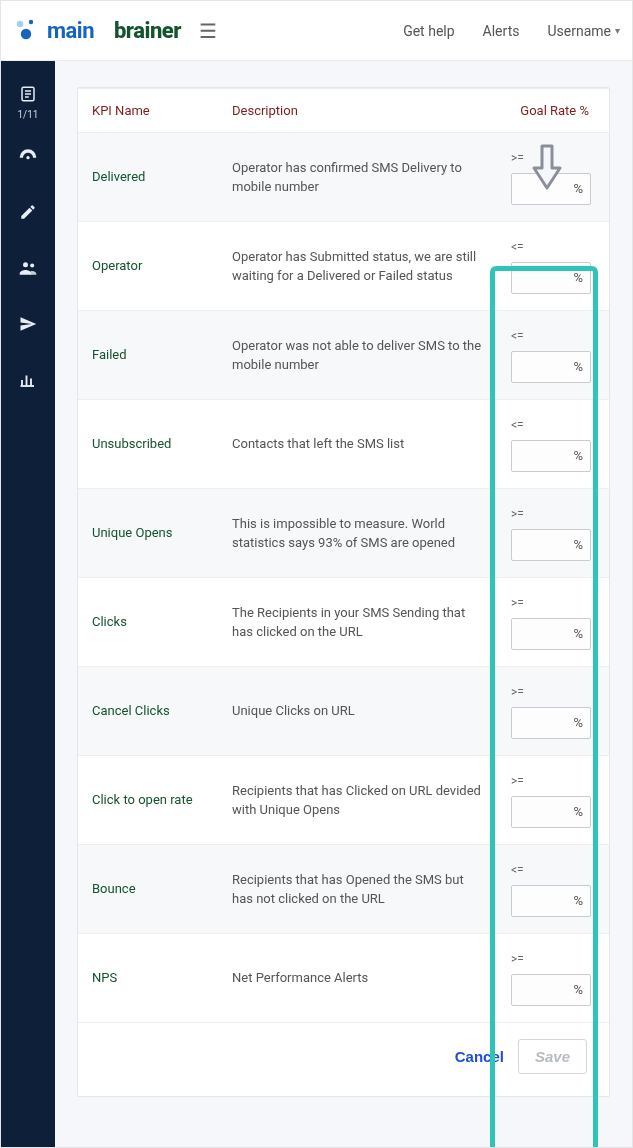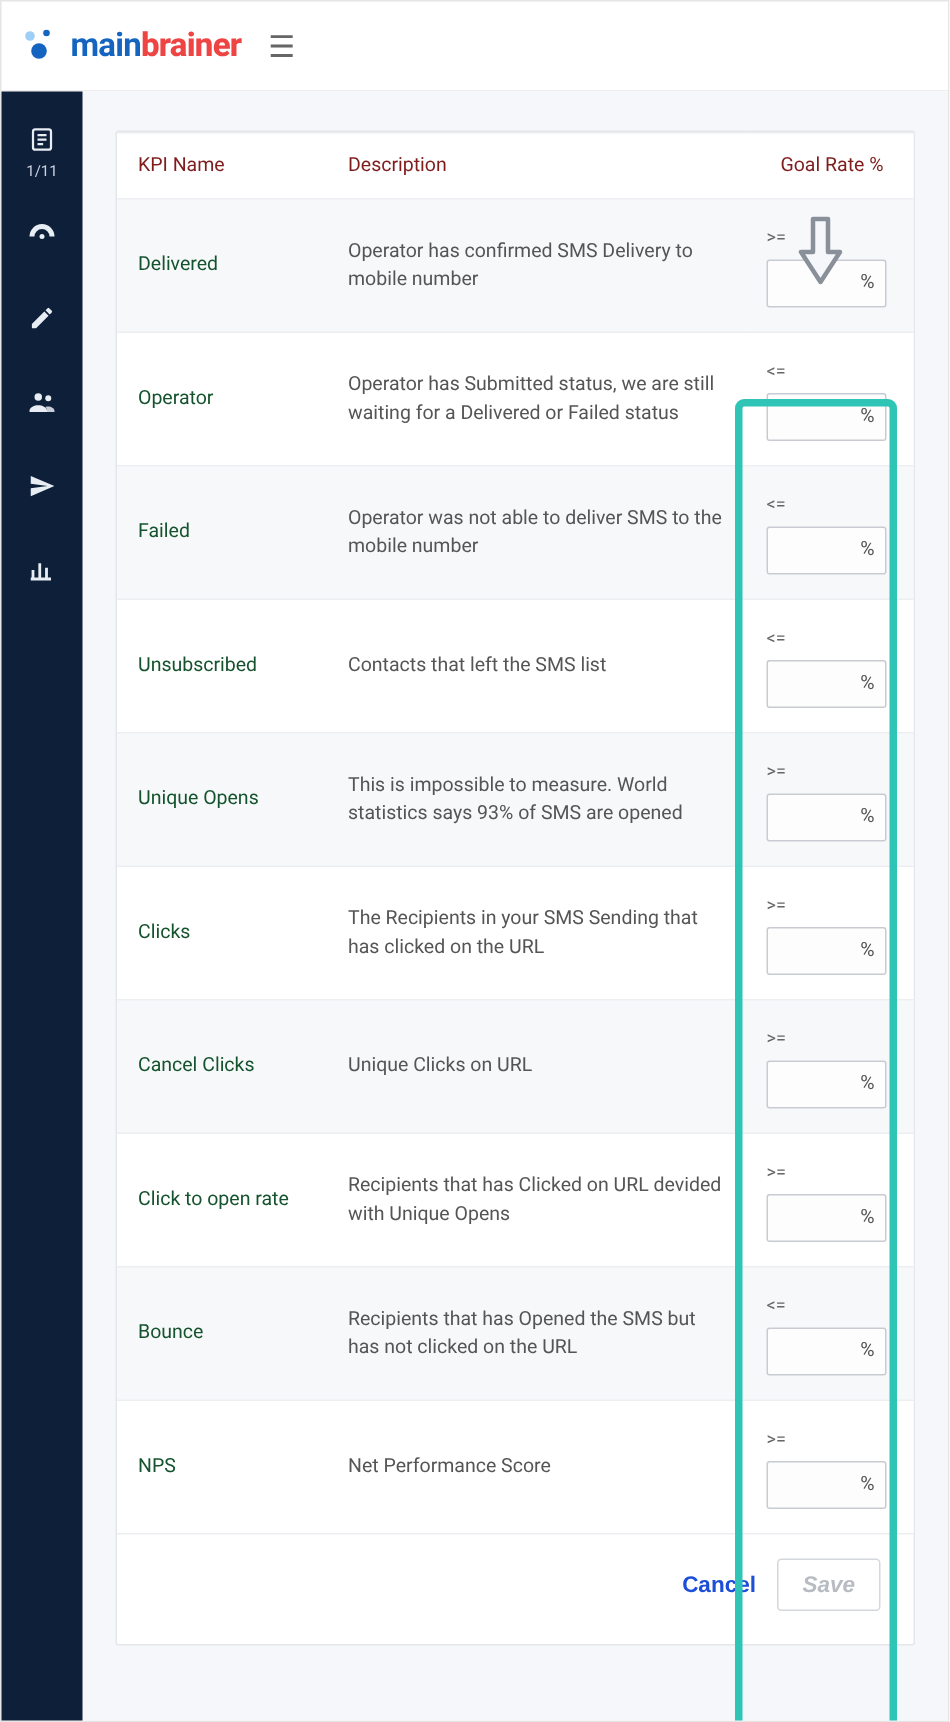--- a/index.html
+++ b/index.html
@@ -3,21 +3,21 @@
 <meta charset="utf-8">
 <style>
   * { box-sizing: border-box; margin: 0; padding: 0; }
   html, body { width: 633px; height: 1148px; font-family: -apple-system, BlinkMacSystemFont, "Segoe UI", Roboto, Arial, sans-serif; background: #fff; color: #333; }
   .app { display: flex; flex-direction: column; width: 633px; height: 1148px; border: 1px solid #e5e5e5; position: relative; }
   
   .topbar { height: 60px; display: flex; align-items: center; padding: 0 12px; border-bottom: 1px solid #eee; }
   .logo { display: flex; align-items: center; gap: 6px; }
   .logo-dots { width: 28px; height: 28px; position: relative; }
   .logo-text { font-size: 22px; font-weight: 700; color: #1565c0; letter-spacing: -0.5px; }
-  .logo-text .accent { color: #ef4444; font-weight: 800; }
+  .logo-text .accent { color: #14532d; font-weight: 800; margin-left: 20px; }
   .hamburger { margin-left: 18px; font-size: 20px; color: #666; cursor: pointer; }
   .topbar-spacer { flex: 1; }
   .topbar-links { display: flex; align-items: center; gap: 28px; font-size: 14px; color: #555; }
   .topbar-links .link { cursor: pointer; }
   .user-menu { display: flex; align-items: center; gap: 4px; cursor: pointer; }
   .caret-down { font-size: 10px; color: #777; }
   
   .main { flex: 1; display: flex; background: #f5f7fa; }
   .sidebar { width: 54px; background: #0d1f39; display: flex; flex-direction: column; align-items: center; padding-top: 24px; gap: 22px; color: #e8ecf3; }
   .side-item { width: 34px; height: 34px; display: flex; flex-direction: column; align-items: center; justify-content: center; cursor: pointer; }
@@ -64,20 +64,28 @@
           <circle cx="18" cy="5" r="2.2" fill="#1565c0"></circle>
           <circle cx="13" cy="17" r="5.2" fill="#1565c0"></circle>
         </svg>
       </span>
       <span class="logo-text">
         <span>main</span><span class="accent">brainer</span>
       </span>
     </div>
     <span class="hamburger">☰</span>
     <div class="topbar-spacer"></div>
+    <div class="topbar-links">
+      <span class="link">Get help</span>
+      <span class="link">Alerts</span>
+      <span class="user-menu">
+        <span>Username</span>
+        <span class="caret-down">▾</span>
+      </span>
+    </div>
   </div>
 
   <div class="main">
 
     <div class="sidebar">
       <div class="side-item">
         <span class="side-icon">
           <svg width="18" height="18" viewBox="0 0 24 24" fill="none" stroke="#e8ecf3" stroke-width="2">
               <rect x="4" y="3" width="16" height="18" rx="2"></rect>
               <line x1="8" y1="8" x2="16" y2="8"></line>
@@ -184,21 +192,21 @@
                 <td class="desc">Recipients that has Clicked on URL devided with Unique Opens</td>
                 <td class="goal"><span class="op">&gt;=</span><span class="rate-wrap"><input class="rate-input" style=""><span class="pct">%</span></span></td>
               </tr>
               <tr>
                 <td class="kpi">Bounce</td>
                 <td class="desc">Recipients that has Opened the SMS but has not clicked on the URL</td>
                 <td class="goal"><span class="op">&lt;=</span><span class="rate-wrap"><input class="rate-input" style=""><span class="pct">%</span></span></td>
               </tr>
               <tr>
                 <td class="kpi">NPS</td>
-                <td class="desc">Net Performance Score</td>
+                <td class="desc">Net Performance Alerts</td>
                 <td class="goal"><span class="op">&gt;=</span><span class="rate-wrap"><input class="rate-input" style=""><span class="pct">%</span></span></td>
               </tr>
             </tbody>
         </table>
 
         <div class="card-footer">
           <button class="btn-cancel">Cancel</button>
           <button class="btn-save">Save</button>
         </div>
 

